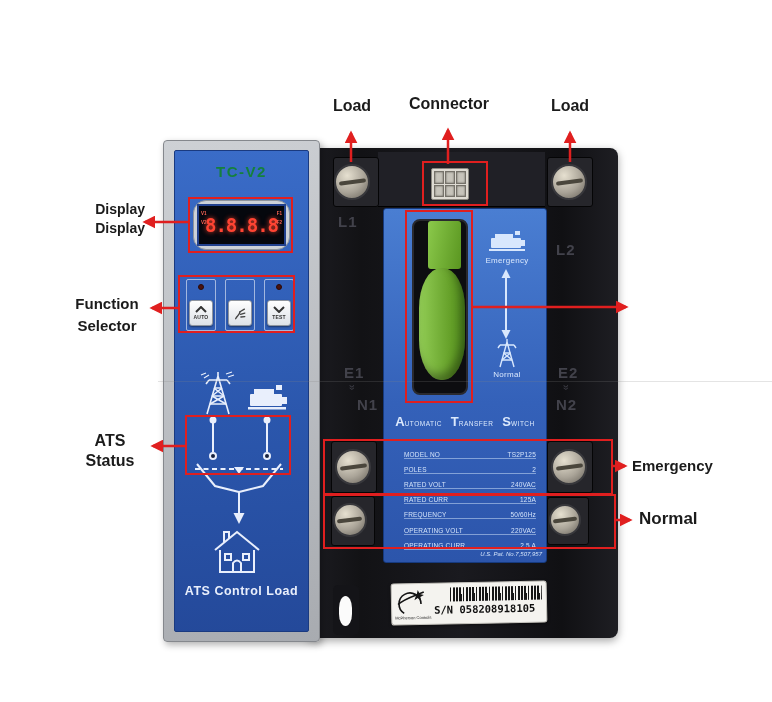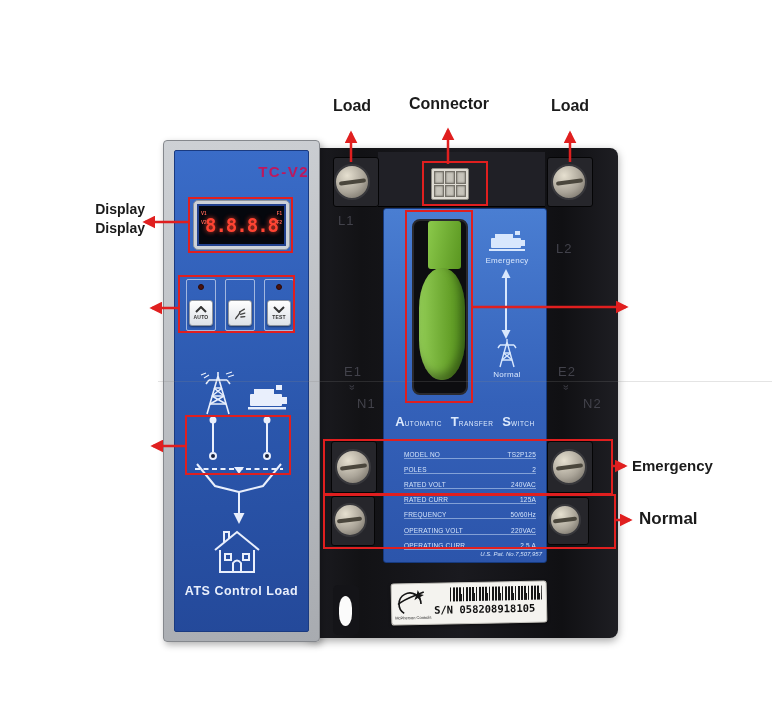--- a/index.html
+++ b/index.html
@@ -42,21 +42,21 @@
     content:""; position:absolute; left:8%; top:50%; width:84%; height:4px; margin-top:-2px;
     background:#4a463c; border-radius:2px; transform:rotate(-7deg);
   }
   .s-tl { left:334px; top:164px; width:36px; height:36px; }
   .s-tr { left:551px; top:164px; width:36px; height:36px; }
   .s-el { left:335px; top:449px; width:36px; height:36px; }
   .s-er { left:551px; top:449px; width:36px; height:36px; }
   .s-nl { left:333px; top:503px; width:34px; height:34px; }
   .s-nr { left:549px; top:504px; width:32px; height:32px; }
 
-  .emboss { z-index:6; color:#42424b; font-weight:normal; font-size:13px; letter-spacing:1px; }
+  .emboss { z-index:6; color:#42424b; font-weight:bold; font-size:15px; letter-spacing:1px; }
   .emboss-mark { z-index:6; color:#42424b; font-size:10px; transform:rotate(-90deg); }
 
   
   .face {
     left:383px; top:208px; width:164px; height:355px; z-index:8; border-radius:3px;
     background:linear-gradient(180deg,#4a7ed2 0%,#3461b9 55%,#2c55ab 100%);
     border:1px solid #163a7e;
   }
   .slot { left:412px; top:219px; width:56px; height:176px; z-index:9; background:#0d0d10; border:2px solid #2a2a2f; border-radius:8px; }
   .handle-knob { left:428px; top:221px; width:33px; height:48px; z-index:10; background:linear-gradient(100deg,#8bc94b,#5a9620); border-radius:3px; }
@@ -93,22 +93,22 @@
 
   
   .frame {
     left:163px; top:140px; width:157px; height:502px; z-index:10; border-radius:4px;
     background:linear-gradient(160deg,#ced1d5,#a8abb0); border:1px solid #85888d; box-shadow:2px 3px 7px rgba(0,0,0,.3);
   }
   .panel {
     left:174px; top:150px; width:135px; height:482px; z-index:11; border-radius:2px;
     background:linear-gradient(178deg,#3a6cc8 0%,#2b57ad 55%,#24499a 100%); border:1px solid #1a3a80;
   }
-  .panel-title { left:174px; top:163px; width:135px; z-index:12; text-align:right; color:#be185d; font-weight:bold; font-size:15px; letter-spacing:1.5px; }
-  .display-bezel { left:193px; top:200px; width:97px; height:50px; z-index:12; background:#ccd1d8; border:1px solid #8d939c; border-radius:5px; padding:3px; }
+  .panel-title { left:174px; top:163px; width:135px; z-index:12; text-align:center; color:#15803d; font-weight:bold; font-size:15px; letter-spacing:1.5px; }
+  .display-bezel { left:193px; top:200px; width:97px; height:50px; z-index:12; background:#ccd1d8; border:1px solid #8d939c; border-radius:13px; padding:3px; }
   .display-screen { position:relative; width:100%; height:100%; background:#05070d; border:2px solid #22418e; display:flex; align-items:center; justify-content:center; }
   .digits {
     color:#ff4433; font-family:"DejaVu Sans Mono", monospace; font-weight:bold; font-size:19px; letter-spacing:-1px;
     text-shadow:0 0 5px rgba(255,70,45,.9);
   }
   .disp-marks { position:absolute; top:3px; font-size:4.5px; color:#ff6655; line-height:9px; font-weight:bold; }
   .disp-marks.l { left:2px; } .disp-marks.r { right:2px; }
 
   .btn-group { z-index:12; width:30px; height:52px; border:1px solid rgba(255,255,255,.55); border-radius:2px; }
   .bg1 { left:186px; top:279px; } .bg2 { left:225px; top:279px; } .bg3 { left:264px; top:279px; }
@@ -179,21 +179,21 @@
   <div class="abs screw s-nl"></div>
   <div class="abs screw s-nr"></div>
 
   <div class="abs emboss" style="left:338px; top:213px;">L1</div>
   <div class="abs emboss" style="left:556px; top:213px;margin-top:28px;">L2</div>
   <div class="abs emboss" style="left:344px; top:364px;">E1</div>
   <div class="abs emboss-mark" style="left:349px; top:382px;">«</div>
   <div class="abs emboss" style="left:341px; top:396px;margin-left:16px;">N1</div>
   <div class="abs emboss" style="left:558px; top:364px;">E2</div>
   <div class="abs emboss-mark" style="left:563px; top:382px;">«</div>
-  <div class="abs emboss" style="left:583px; top:396px;">N2</div>
+  <div class="abs emboss" style="left:556px; top:396px;">N2</div>
 
   <div class="abs face"></div>
   <div class="abs slot"></div>
   <div class="abs handle-knob"></div>
   <div class="abs handle-blade"></div>
 
   <svg class="abs" style="left:487px; top:230px; z-index:9;" width="40" height="24" viewBox="0 0 40 24">
     <g fill="#d8e7fd">
       <rect x="4" y="8" width="30" height="10" rx="1"></rect>
       <rect x="8" y="4" width="18" height="4"></rect>
@@ -396,16 +396,24 @@
     </g>
   </svg>
 
   <div class="abs note n-load-l">Load</div>
   <div class="abs note n-conn">Connector</div>
   <div class="abs note n-load-r">Load</div>
   <div class="abs note n-disp">
     <div>Display</div>
     <div>Display</div>
   </div>
+  <div class="abs note n-func">
+    <div>Function</div>
+    <div>Selector</div>
+  </div>
+  <div class="abs note n-ats">
+    <div>ATS</div>
+    <div>Status</div>
+  </div>
   <div class="abs note n-emerg">Emergency</div>
   <div class="abs note n-normal">Normal</div>
 
 </div>
 
 </body></html>

